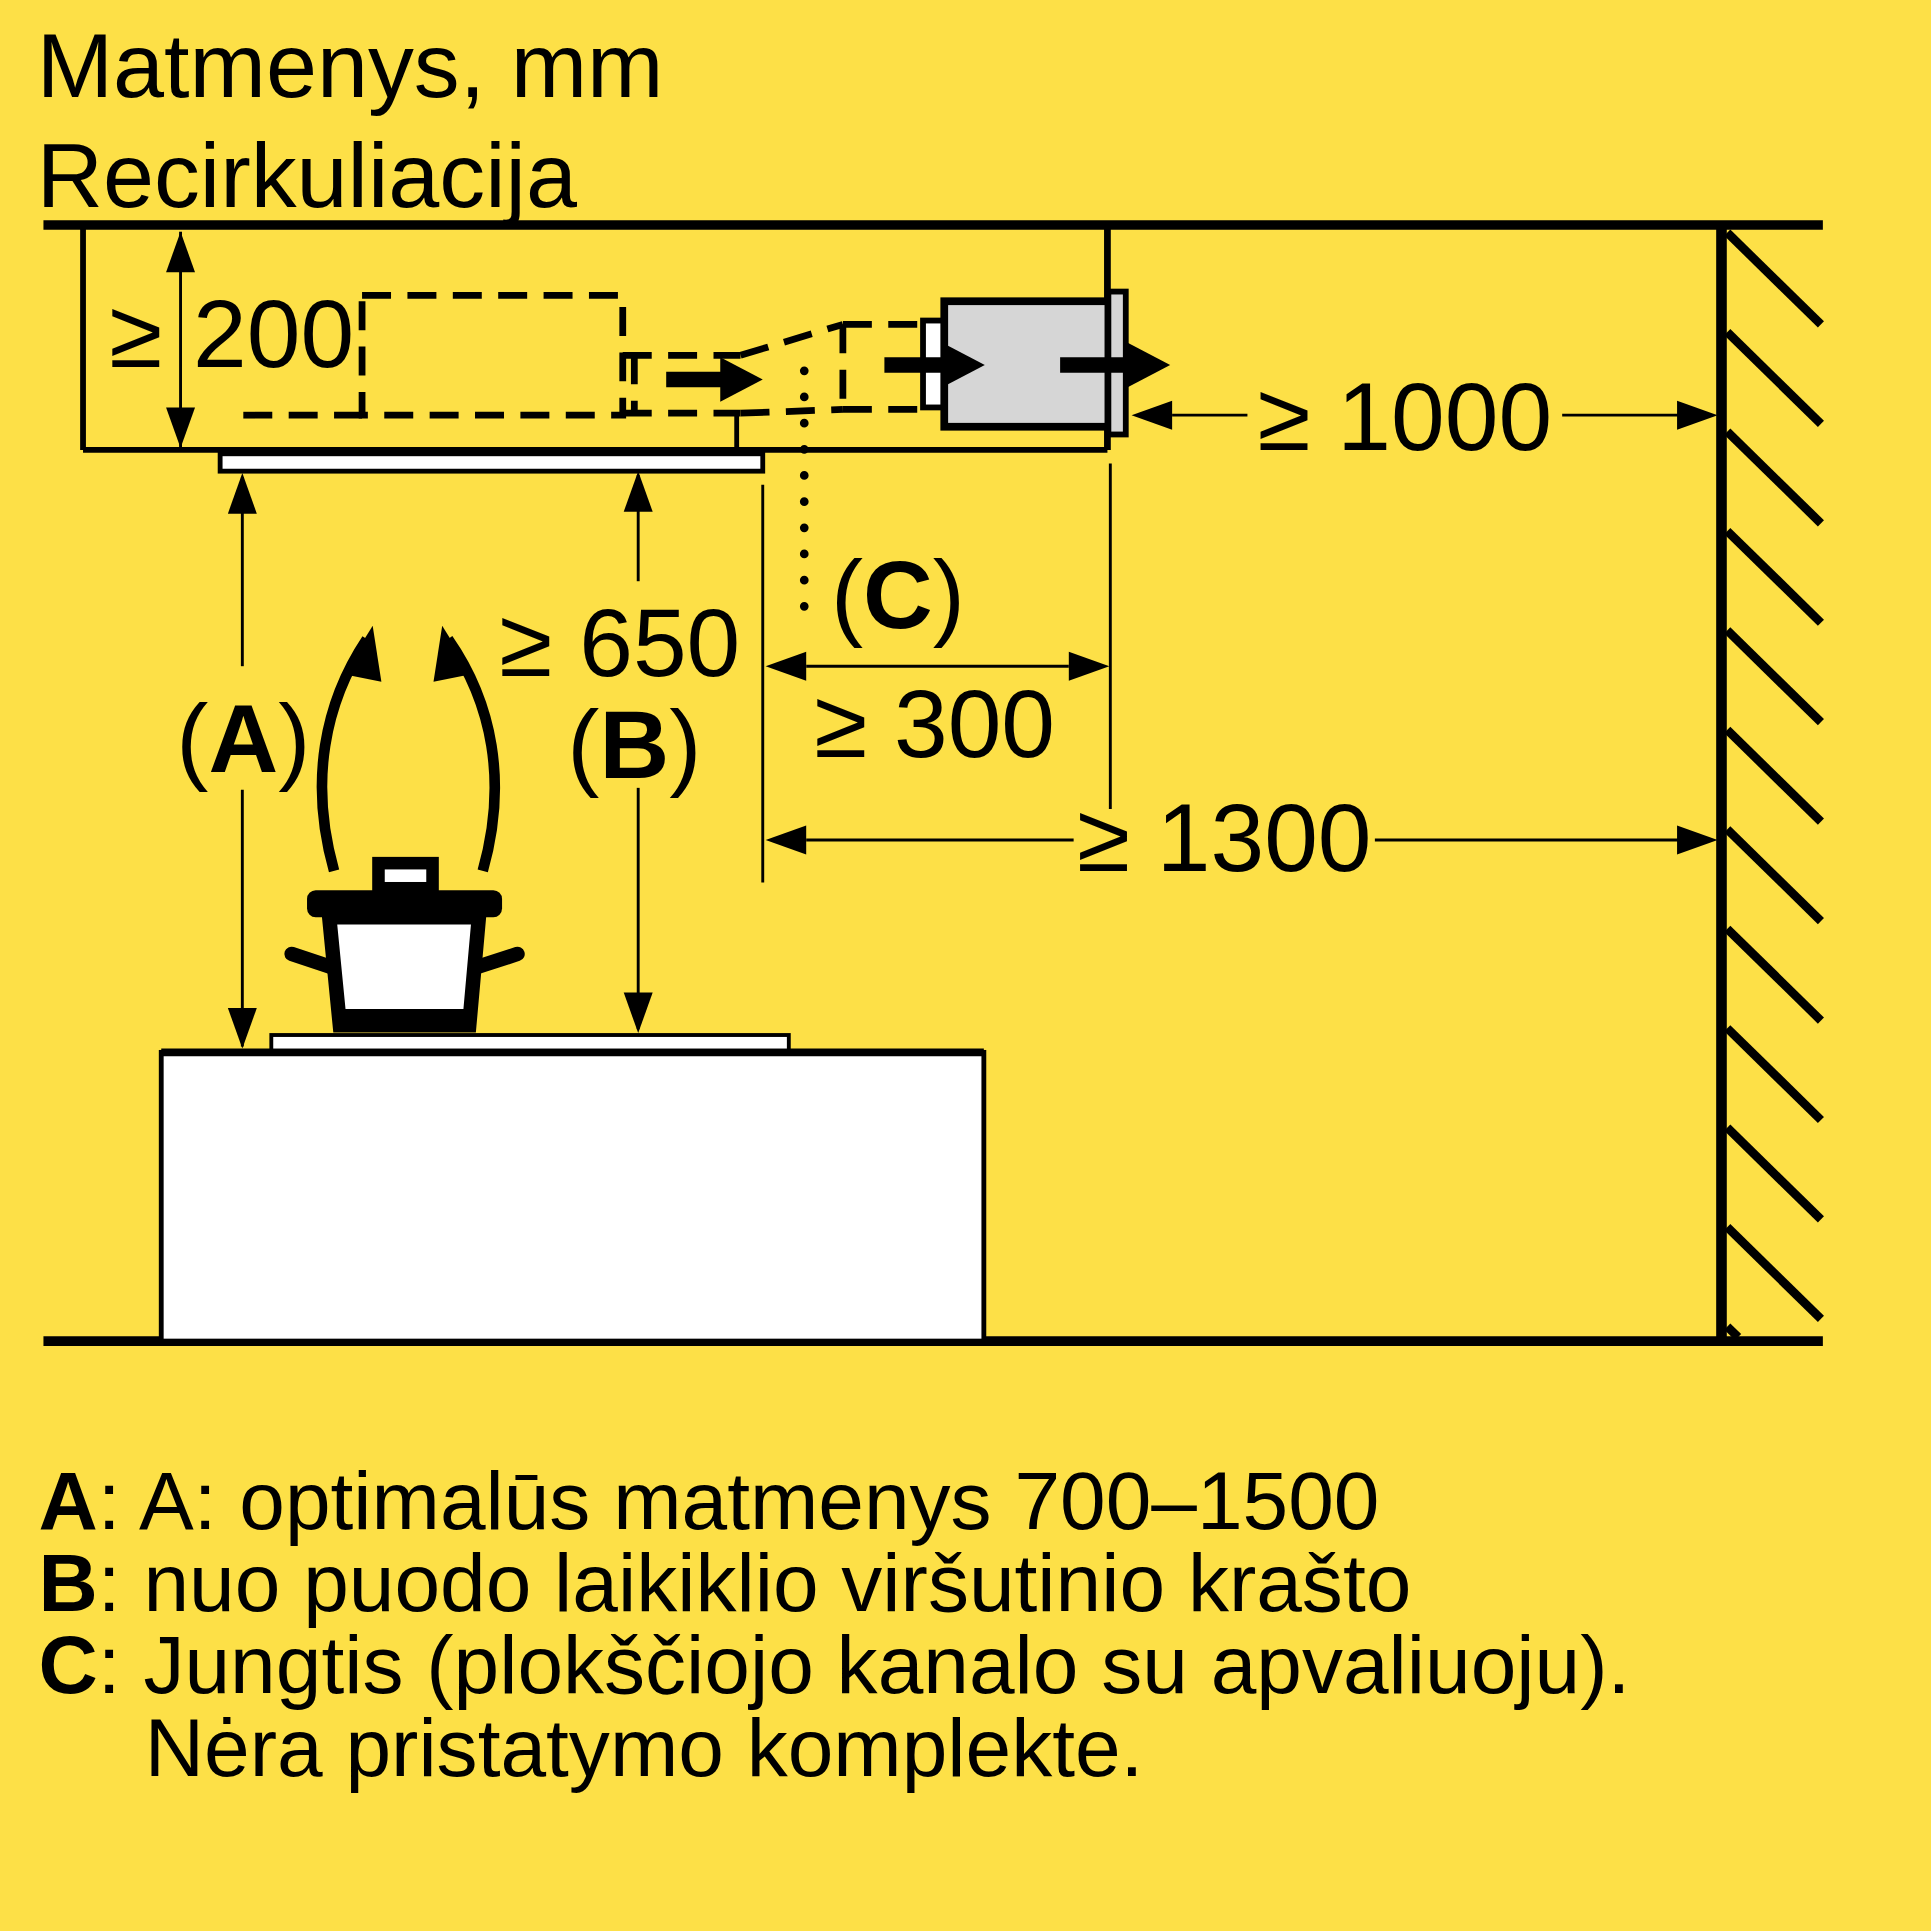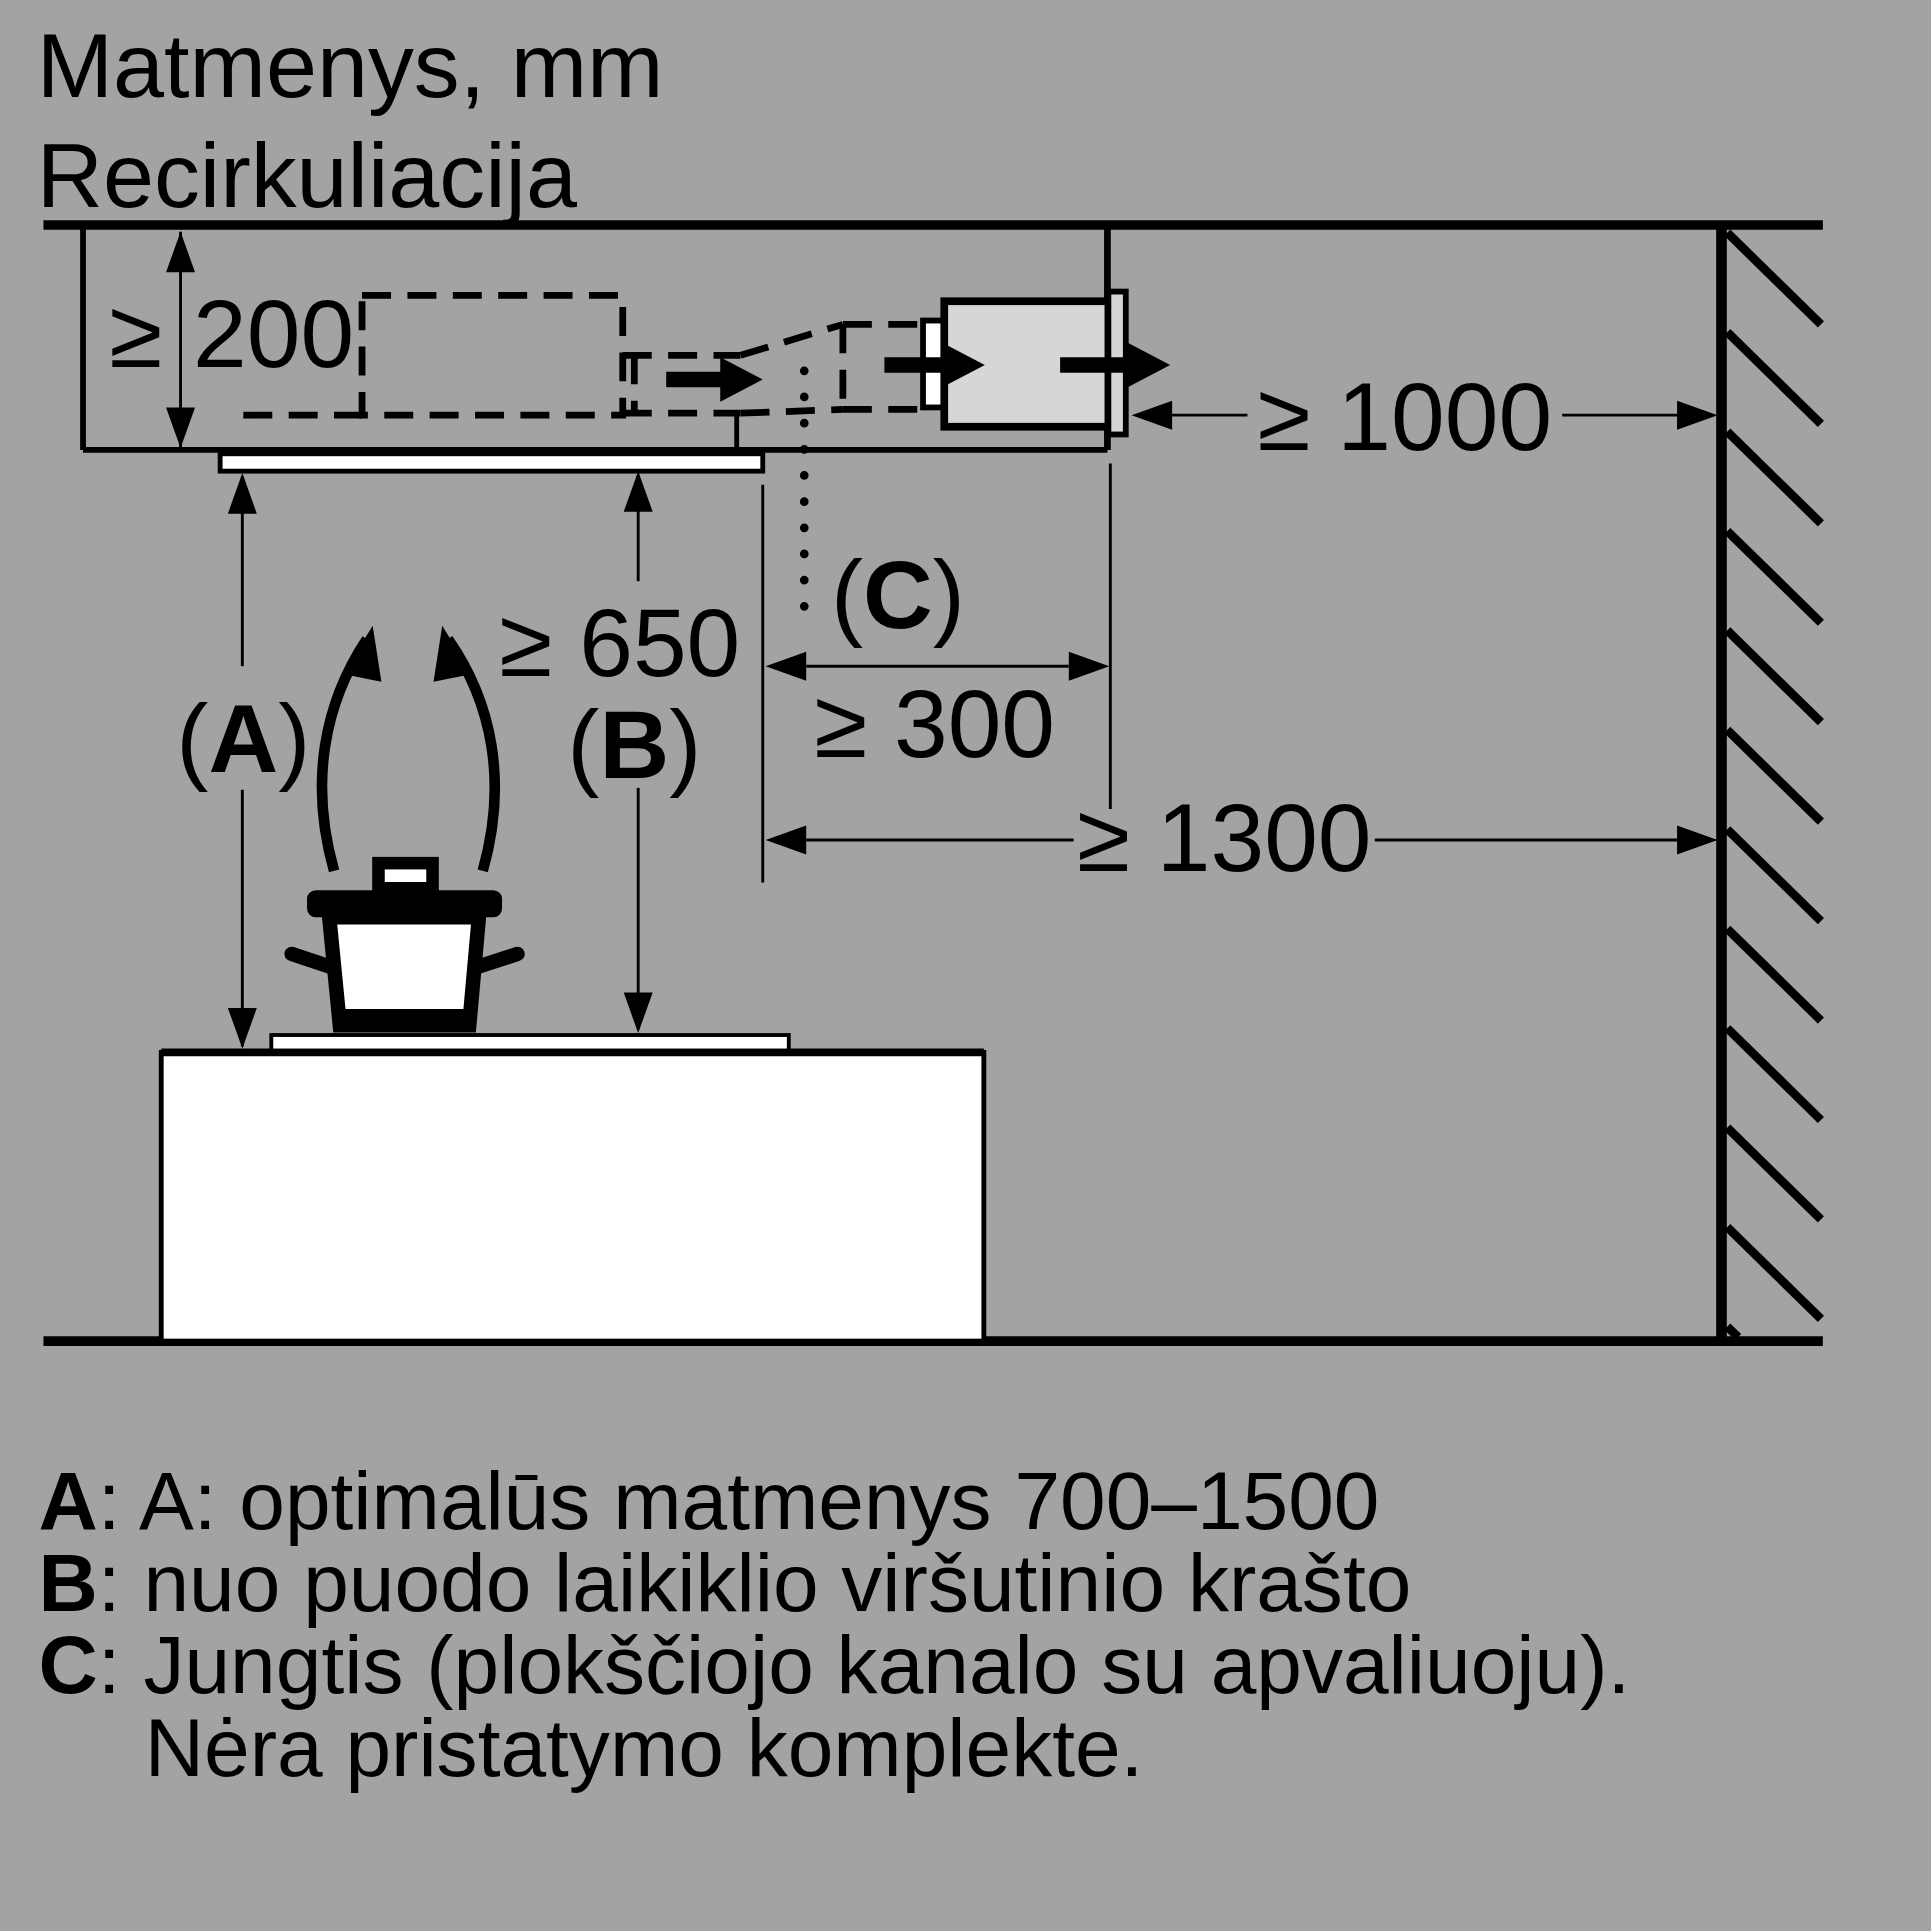--- a/index.html
+++ b/index.html
@@ -1,16 +1,16 @@
 <!DOCTYPE html>
 <html><head>
 <meta charset="utf-8">
 <style>
   html,body{margin:0;padding:0;background:#fff;}
-  .page{position:relative;width:1931px;height:1931px;background:#a3a3a3;overflow:hidden;
+  .page{position:relative;width:1931px;height:1931px;background:#fde047;overflow:hidden;
         font-family:"Liberation Sans", sans-serif;}
   svg{position:absolute;left:0;top:0;}
   text{fill:#000;font-family:"Liberation Sans", sans-serif;}
   .t-title{font-size:95px;}
   .t-dim{font-size:100px;}
   .t-legend{font-size:85px;}
   .b{font-weight:bold;}
   .ln{stroke:#000;fill:none;}
   .fill{fill:#000;stroke:none;}
   .dash{stroke:#000;fill:none;stroke-width:7;stroke-dasharray:30 17;}

